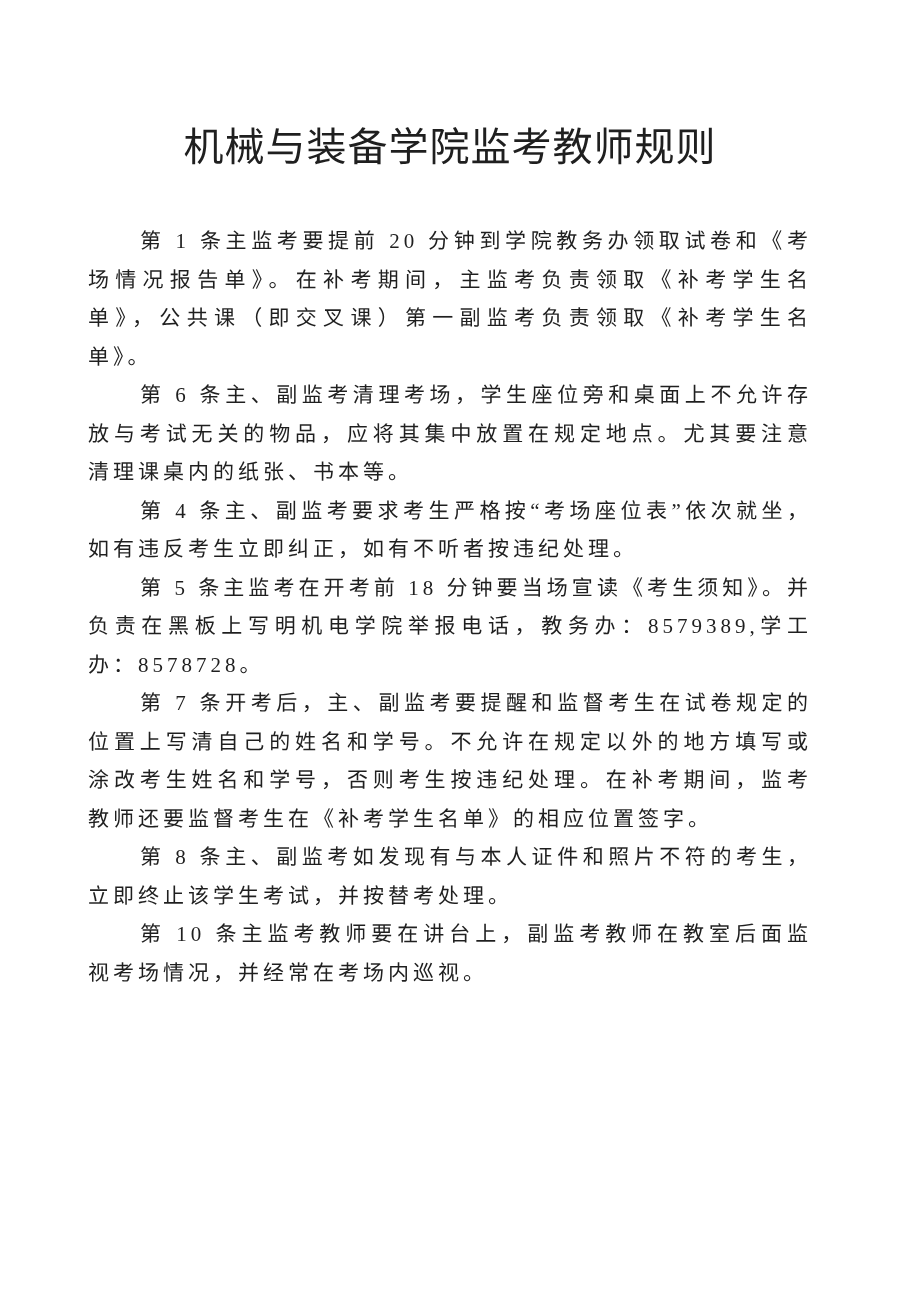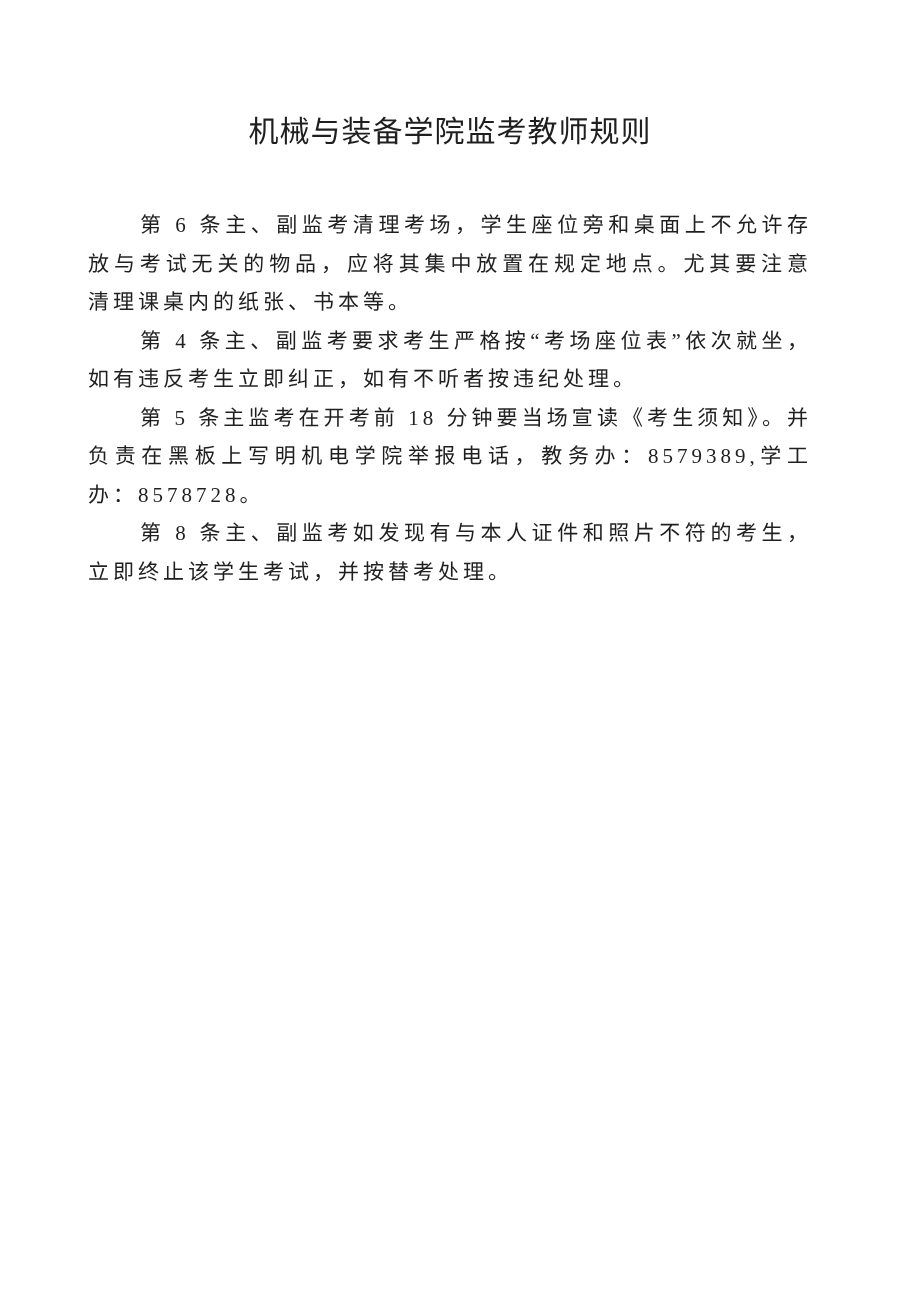--- a/index.html
+++ b/index.html
@@ -12,22 +12,22 @@
     width: 920px;
     height: 1301px;
     box-sizing: border-box;
     background: var(--page-bg, #ffffff);
     color: var(--text-color, #1f1f1f);
     font-family: "Liberation Serif", "DejaVu Serif", serif;
     padding: 112px 108px 0 88px;
     overflow: hidden;
   }
   .doc-title {
-    margin: 0 0 54px 0;
-    font-size: 30px;
+    margin: 16px 0 54px 0;
+    font-size: 40px;
     font-weight: normal;
     line-height: 40px;
     text-align: center;
     letter-spacing: 1px;
     white-space: nowrap;
   }
   .doc-para {
     margin: 0;
     font-size: 21px;
     line-height: 38.5px;
@@ -36,17 +36,20 @@
     text-indent: 52px;
     word-break: break-all;
   }
 </style>
 </head>
 <body>
 
 <div class="page">
   <h1 class="doc-title">机械与装备学院监考教师规则</h1>
 
+  <p class="doc-para">第 1 条主监考要提前 20 分钟到学院教务办领取试卷和《考场情况报告单》。在补考期间，主监考负责领取《补考学生名单》，公共课（即交叉课）第一副监考负责领取《补考学生名单》。</p>
   <p class="doc-para">第 6 条主、副监考清理考场，学生座位旁和桌面上不允许存放与考试无关的物品，应将其集中放置在规定地点。尤其要注意清理课桌内的纸张、书本等。</p>
   <p class="doc-para">第 4 条主、副监考要求考生严格按“考场座位表”依次就坐，如有违反考生立即纠正，如有不听者按违纪处理。</p>
   <p class="doc-para">第 5 条主监考在开考前 18 分钟要当场宣读《考生须知》。并负责在黑板上写明机电学院举报电话，教务办：8579389,学工办：8578728。</p>
+  <p class="doc-para">第 7 条开考后，主、副监考要提醒和监督考生在试卷规定的位置上写清自己的姓名和学号。不允许在规定以外的地方填写或涂改考生姓名和学号，否则考生按违纪处理。在补考期间，监考教师还要监督考生在《补考学生名单》的相应位置签字。</p>
   <p class="doc-para">第 8 条主、副监考如发现有与本人证件和照片不符的考生，立即终止该学生考试，并按替考处理。</p>
+  <p class="doc-para">第 10 条主监考教师要在讲台上，副监考教师在教室后面监视考场情况，并经常在考场内巡视。</p>
 </div>
 
 </body></html>

